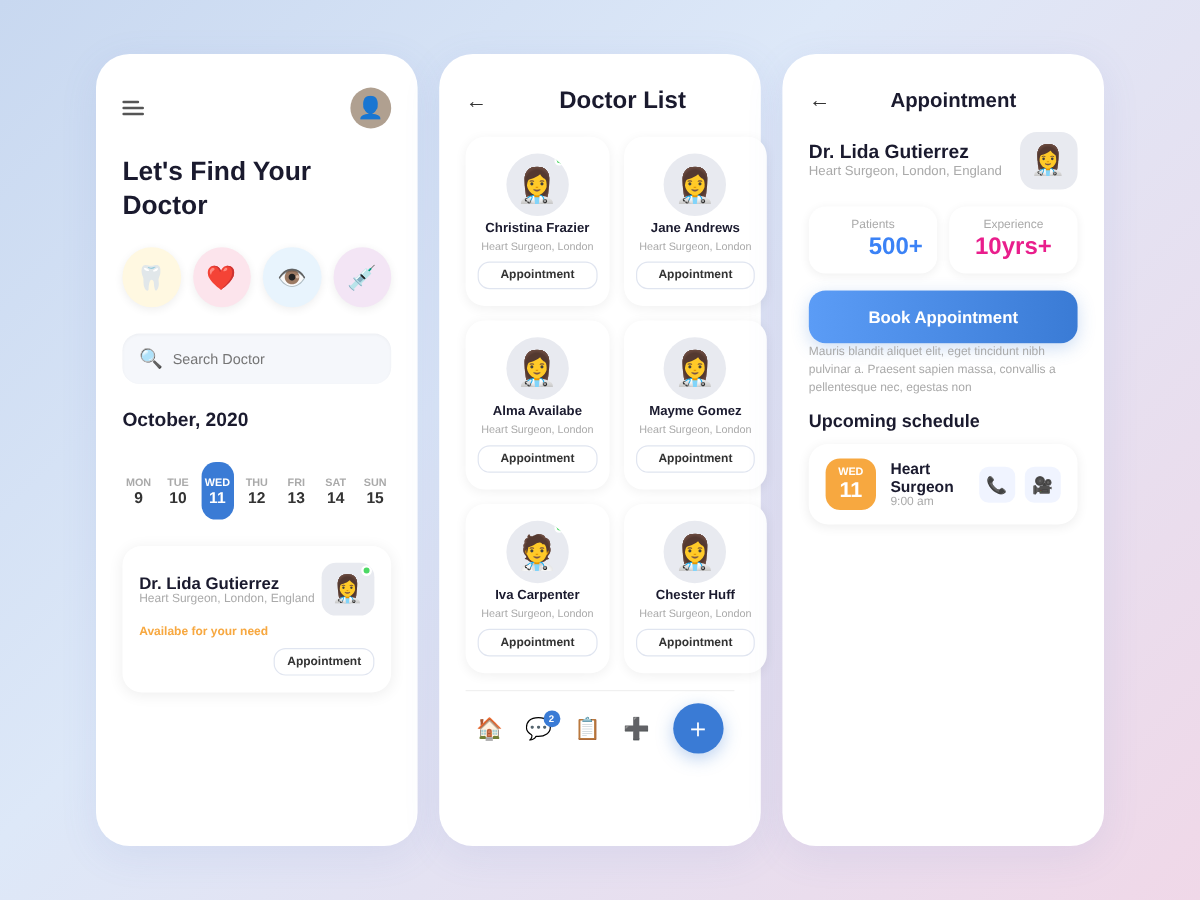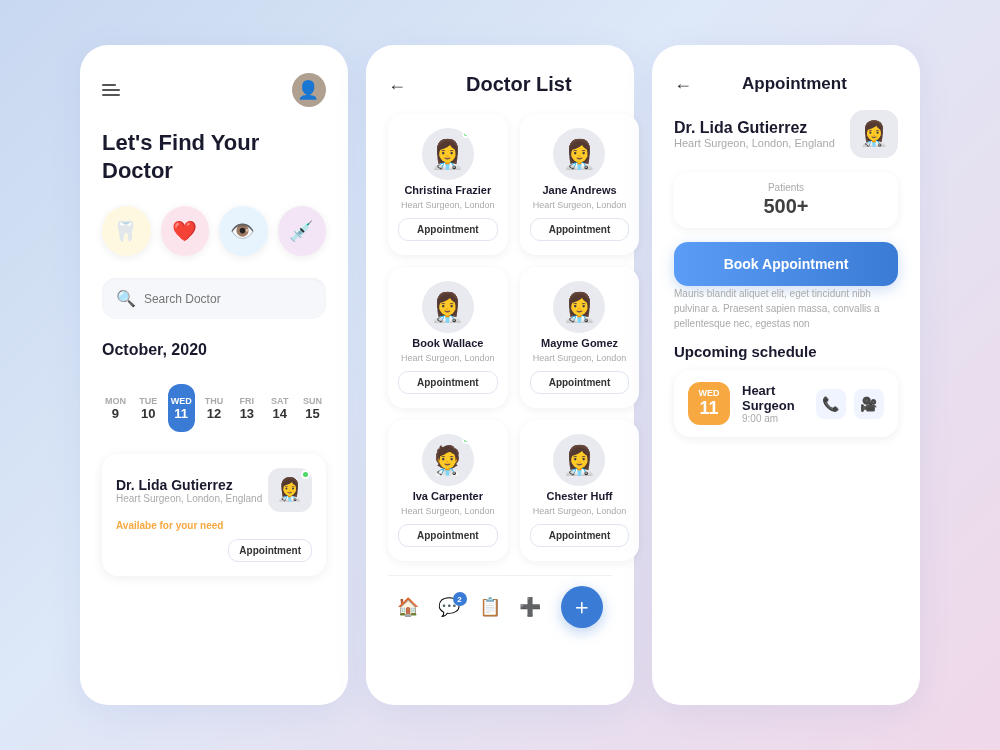--- a/index.html
+++ b/index.html
@@ -126,21 +126,21 @@
     .doc-spec-lg { font-size: 11px; color: #aaa; }
     .doc-avatar-lg { width: 48px; height: 48px; border-radius: 14px; background: #e8eaf0; display: flex; align-items: center; justify-content: center; font-size: 24px; }
 
     .stats-row { display: flex; gap: 10px; margin-bottom: 14px; }
     .stat-card {
       flex: 1; background: #fff; border-radius: 14px; padding: 10px 12px;
       box-shadow: 0 2px 8px rgba(0,0,0,0.06); text-align: center;
     }
     .stat-label { font-size: 10px; color: #aaa; margin-bottom: 2px; }
     .stat-value { font-size: 20px; font-weight: 800; }
-    .stat-value.orange { color: #404040; }
+    .stat-value.orange { color: #3b82f6; text-align: right; }
     .stat-value.pink { color: #e91e8c; }
 
     .book-btn {
       width: 100%; background: linear-gradient(90deg, #5b9cf6, #3a7bd5);
       color: #fff; border: none; border-radius: 14px; padding: 14px;
       font-size: 14px; font-weight: 700; cursor: pointer; margin-bottom: 0;
       box-shadow: 0 4px 14px rgba(58,123,213,0.25);
     }
 
     .about-title { font-size: 15px; font-weight: 700; color: #1a1a2e; margin-bottom: 6px; }
@@ -266,21 +266,21 @@
       </div>
       <div class="doc-grid-name">Jane Andrews</div>
       <div class="doc-grid-spec">Heart Surgeon, London</div>
       <button class="appt-btn-grid">Appointment</button>
     </div>
 
     <div class="doctor-item">
       <div class="doc-avatar-grid">
         <span class="emoji-avatar">👩‍⚕️</span>
       </div>
-      <div class="doc-grid-name">Book Wallace</div>
+      <div class="doc-grid-name">Alma Availabe</div>
       <div class="doc-grid-spec">Heart Surgeon, London</div>
       <button class="appt-btn-grid">Appointment</button>
     </div>
     <div class="doctor-item">
       <div class="doc-avatar-grid">
         <span class="emoji-avatar">👩‍⚕️</span>
       </div>
       <div class="doc-grid-name">Mayme Gomez</div>
       <div class="doc-grid-spec">Heart Surgeon, London</div>
       <button class="appt-btn-grid">Appointment</button>
@@ -329,20 +329,24 @@
       <div class="doc-spec-lg">Heart Surgeon, London, England</div>
     </div>
     <div class="doc-avatar-lg">👩‍⚕️</div>
   </div>
 
   <div class="stats-row">
     <div class="stat-card">
       <div class="stat-label">Patients</div>
       <div class="stat-value orange">500+</div>
     </div>
+    <div class="stat-card">
+      <div class="stat-label">Experience</div>
+      <div class="stat-value pink">10yrs+</div>
+    </div>
   </div>
 
   <button class="book-btn">Book Appointment</button>
 
   <div class="about-text">Mauris blandit aliquet elit, eget tincidunt nibh pulvinar a. Praesent sapien massa, convallis a pellentesque nec, egestas non</div>
 
   <div class="upcoming-title">Upcoming schedule</div>
   <div class="schedule-card">
     <div class="date-badge">
       <div class="date-badge-day">WED</div>

